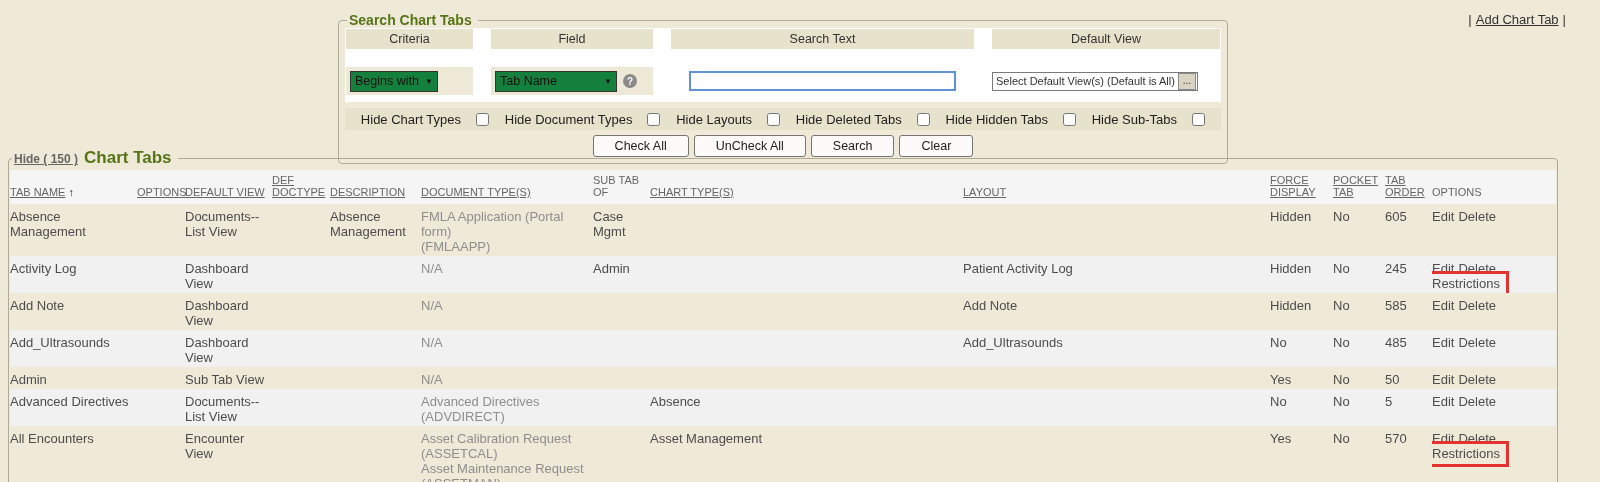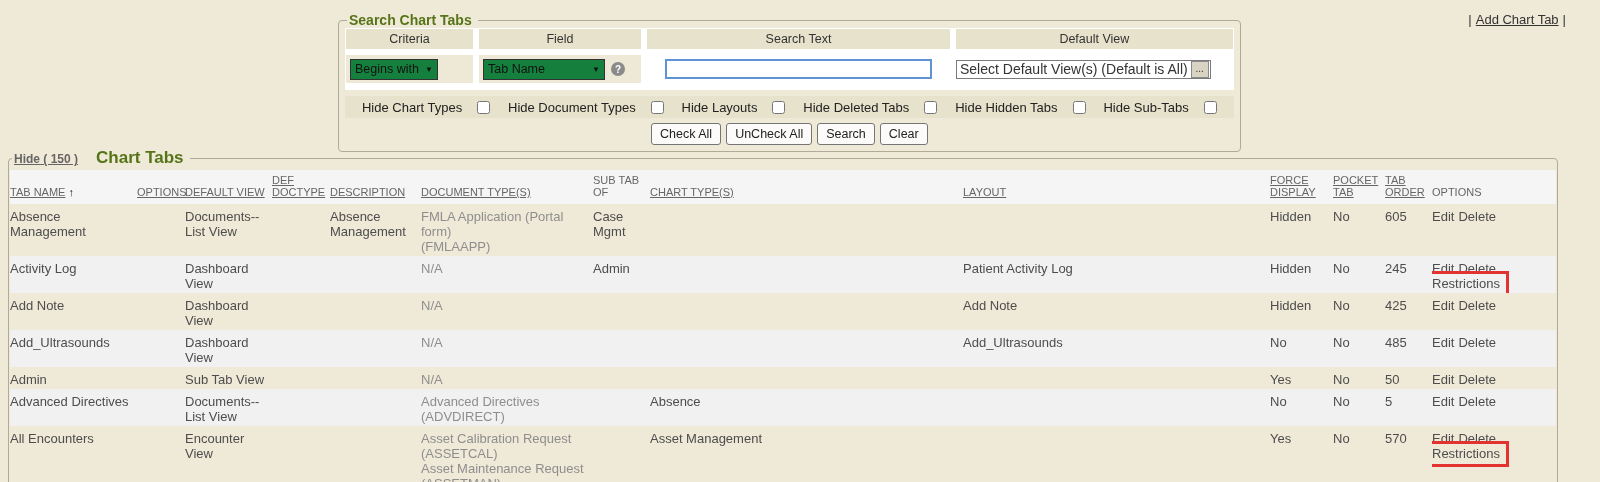--- a/index.html
+++ b/index.html
@@ -16,21 +16,21 @@
 
   
   fieldset { border:1px solid #b0ab99; border-radius:4px; margin:0; }
   legend { font-weight:bold; color:#567417; font-size:14px; padding:0 6px 0 2px; margin-left:2px; }
 
   
   .search-fs { position:absolute; left:338px; top:12px; width:886px; padding:0 6px 6px 6px; }
   .search-table {
     background:#fff; display:grid;
     grid-template-columns:127px 162px 303px 1fr;
-    gap:6px; padding:1px 1px 7px 1px;
+    gap:18px; padding:1px 1px 7px 1px;
   }
   .sh-cell { background:#e7e2cb; text-align:center; font-size:12.5px; color:#333; padding:3px 0; }
   .sb-cell { height:28px; display:flex; align-items:center; }
   .sb-cell.beige { background:#eee9d6; }
   .sb-cell.white { background:#fff; }
   .fake-select {
     background:#15803d; border:1px solid #333; color:#111; font-size:12.5px;
     display:inline-flex; align-items:center; justify-content:space-between;
     height:21px; padding:2px 4px; margin-left:4px; cursor:default;
   }
@@ -43,43 +43,43 @@
     justify-content:center; margin-left:6px; cursor:pointer;
   }
   .search-input {
     width:88%; margin:0 auto; height:20px; border:2px solid #5f93d6;
     font-size:13px; padding:0 3px; outline:none; font-family:inherit;
   }
   .dv-control {
     margin-left:auto; margin-right:22px; display:flex; align-items:center;
     border:1px solid #7a7a7a; background:#fff; height:19px;
   }
-  .dv-text { font-size:14px; color:#333; padding:0 3px; white-space:nowrap; }
+  .dv-text { font-size:11px; color:#333; padding:0 3px; white-space:nowrap; }
   .dv-btn {
     width:18px; height:17px; background:#d8d3c2; border:1px solid #8a8a8a;
     font-size:10px; line-height:13px; text-align:center; color:#333; margin-right:1px; cursor:pointer;
   }
   .filter-strip {
     margin-top:6px; background:#e7e2cb; height:22px; display:flex;
     align-items:center; justify-content:space-around; padding:0 8px;
   }
   .filter-item { display:flex; align-items:center; gap:15px; font-size:13px; color:#222; }
   input[type=checkbox] { width:13px; height:13px; margin:0; }
   .button-row { margin-top:5px; display:flex; justify-content:center; gap:5px; }
   .win-btn {
     font-family:inherit; font-size:12.5px; color:#222; background:#fcfbf9;
-    border:1px solid #757575; border-radius:3px; padding:2px 8px; height:22px; cursor:pointer;
+    border:1px solid #757575; border-radius:3px; padding:2px 21px; height:22px; cursor:pointer;
   }
 
   
   .table-fs {
     position:absolute; left:8px; top:148px; width:1550px; height:400px;
     padding:0 0 0 1px; background:transparent;
   }
-  .hide-link { color:#666; font-weight:bold; text-decoration:underline; font-size:12px; margin-right:18px; cursor:pointer; }
+  .hide-link { color:#666; font-weight:bold; text-decoration:underline; font-size:12px; margin-right:6px; cursor:pointer; }
   .fs-title { color:#567417; font-weight:bold; font-size:17px; }
   table.chart-tabs { border-collapse:collapse; table-layout:fixed; width:1546px; margin-top:2px; }
   thead th {
     background:#f5f5f5; vertical-align:bottom; text-align:left; font-weight:normal;
     font-size:11px; color:#666; padding:0 4px 6px 0; height:34px;
   }
   .col-label.sortable { text-decoration:underline; cursor:pointer; }
   .sort-icon { font-weight:bold; color:#222; margin-left:3px; font-size:11px; text-decoration:none; display:inline-block; }
   tbody td {
     vertical-align:top; font-size:13px; line-height:15px; color:#4d4d4d;
@@ -248,21 +248,21 @@
           <td class="cell-default-view">Dashboard
 View</td>
           <td class="cell-def-doctype"></td>
           <td class="cell-description"></td>
           <td class="cell-document-types">N/A</td>
           <td class="cell-sub-tab-of"></td>
           <td class="cell-chart-types"></td>
           <td class="cell-layout">Add Note</td>
           <td class="cell-force-display">Hidden</td>
           <td class="cell-pocket-tab">No</td>
-          <td class="cell-tab-order">425</td>
+          <td class="cell-tab-order">585</td>
           <td class="cell-options"><span class="options-link">Edit</span><span class="options-link">Delete</span></td>
         </tr>
         <tr>
           <td class="cell-tab-name">Add_Ultrasounds</td>
           <td class="cell-target"></td>
           <td class="cell-default-view">Dashboard
 View</td>
           <td class="cell-def-doctype"></td>
           <td class="cell-description"></td>
           <td class="cell-document-types">N/A</td>

